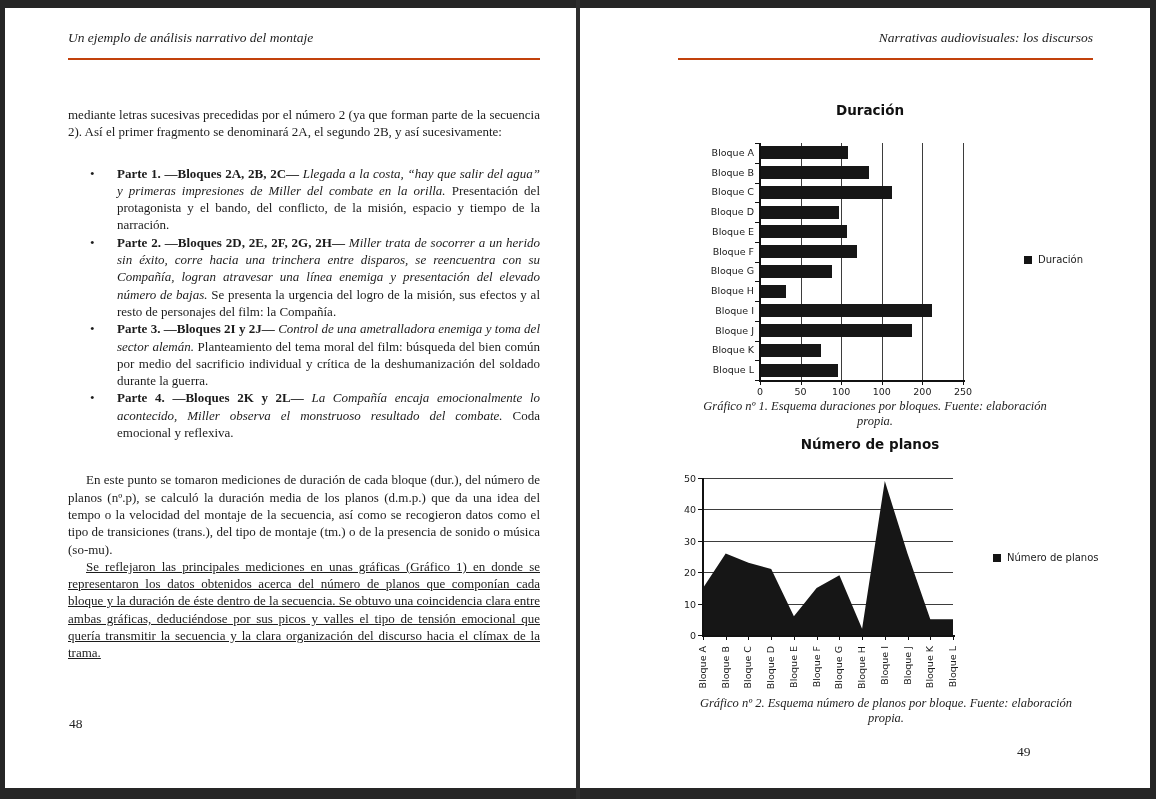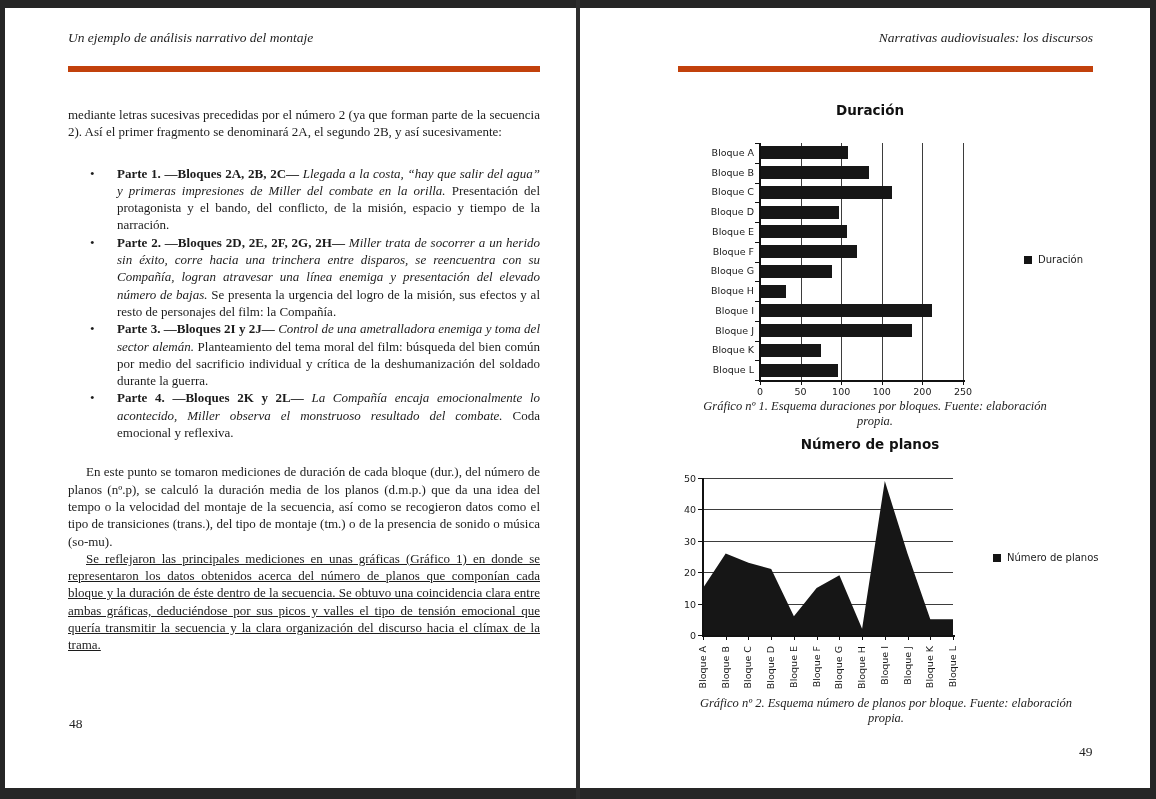--- a/index.html
+++ b/index.html
@@ -2,29 +2,29 @@
 <html><head>
 <meta charset="utf-8">
 <style>
   * { margin:0; padding:0; box-sizing:border-box; }
   html,body { width:1156px; height:799px; overflow:hidden; background:#ffffff;
               font-family:"Liberation Serif", serif; color:#1c1c1c; }
   
   .edge { position:absolute; background:#262626; }
   
   .runhead { position:absolute; font-style:italic; font-size:13.5px;
-             padding-bottom:20px; border-bottom:6px solid #c2410c; color:#222; }
+             padding-bottom:12px; border-bottom:2px solid #c2410c; color:#222; }
   
   #lp-body { position:absolute; left:68px; top:106px; width:472px;
              font-size:13px; line-height:17.3px; text-align:justify; }
   #lp-body p.intro { margin:0; }
   #lp-body ul { list-style:none; margin:24px 0 0 0; padding-left:49px; }
   #lp-body li { position:relative; text-align:justify; }
   #lp-body li::before { content:"\2022"; position:absolute; left:-27px; top:0; }
-  #lp-body .para { margin-top:22px; text-indent:18px; }
+  #lp-body .para { margin-top:30px; text-indent:18px; }
   #lp-body .para2 { margin-top:0; text-indent:18px;text-decoration:underline; }
   .pagenum { position:absolute; font-size:13.5px; color:#222; }
   
   .chart-title { position:absolute; font-family:"DejaVu Sans", sans-serif;
                  font-weight:bold; font-size:13.5px; text-align:center; color:#111; }
   .legend { position:absolute; display:flex; align-items:center; gap:6px;
             font-family:"DejaVu Sans", sans-serif; font-size:10px; color:#1a1a1a; }
   .legend .swatch { width:8px; height:8px; background:#141414; }
   .caption { position:absolute; font-style:italic; font-size:12.5px;
              text-align:center; color:#1d1d1d; }
@@ -68,21 +68,21 @@
 
 <div class="chart-title" style="left:768px;top:436px;width:204px;">Número de planos</div>
 
 <div class="legend" style="left:993px;top:552px;">
   <span class="swatch"></span>
   <span>Número de planos</span>
 </div>
 
 <div class="caption" style="left:696px;top:696px;width:380px;">Gráfico nº 2. Esquema número de planos por bloque. Fuente: elaboración propia.</div>
 
-<div class="pagenum" style="left:1079px;top:744px;">49</div>
+<div class="pagenum" style="left:1017px;top:744px;">49</div>
 
 <div id="chart-layer">
     <div style="position: absolute; left: 760px; top: 380px; width: 1px; height: 5px; background: rgb(17, 17, 17);"></div>
     <div style="position: absolute; left: 740px; top: 386px; width: 40px; text-align: center; font-family: &quot;DejaVu Sans&quot;, sans-serif; font-size: 9.5px; color: rgb(26, 26, 26);">0</div>
     <div style="position: absolute; left: 800.6px; top: 143px; width: 1px; height: 237px; background: rgb(61, 61, 61);"></div>
     <div style="position: absolute; left: 800.6px; top: 380px; width: 1px; height: 5px; background: rgb(17, 17, 17);"></div>
     <div style="position: absolute; left: 780.6px; top: 386px; width: 40px; text-align: center; font-family: &quot;DejaVu Sans&quot;, sans-serif; font-size: 9.5px; color: rgb(26, 26, 26);">50</div>
     <div style="position: absolute; left: 841.2px; top: 143px; width: 1px; height: 237px; background: rgb(61, 61, 61);"></div>
     <div style="position: absolute; left: 841.2px; top: 380px; width: 1px; height: 5px; background: rgb(17, 17, 17);"></div>
     <div style="position: absolute; left: 821.2px; top: 386px; width: 40px; text-align: center; font-family: &quot;DejaVu Sans&quot;, sans-serif; font-size: 9.5px; color: rgb(26, 26, 26);">100</div>

